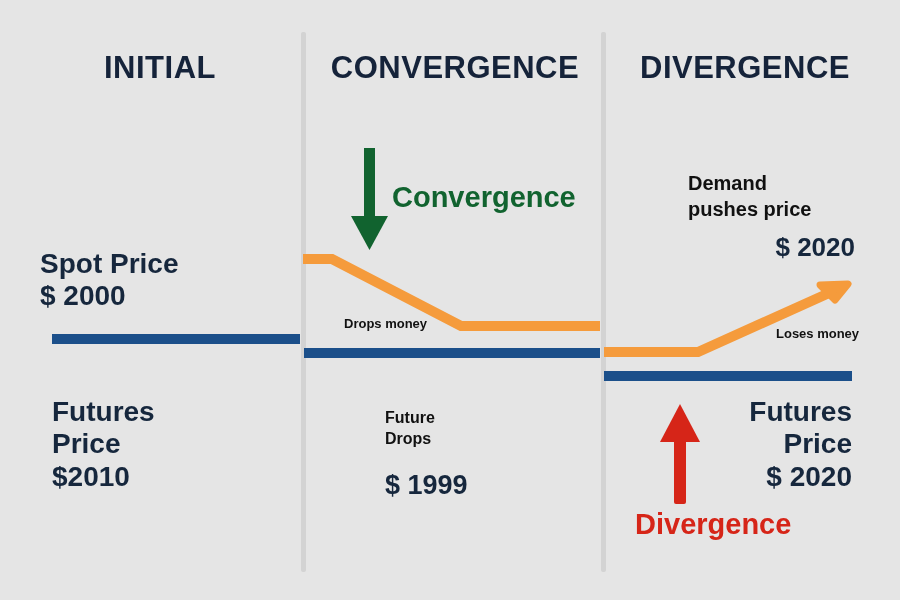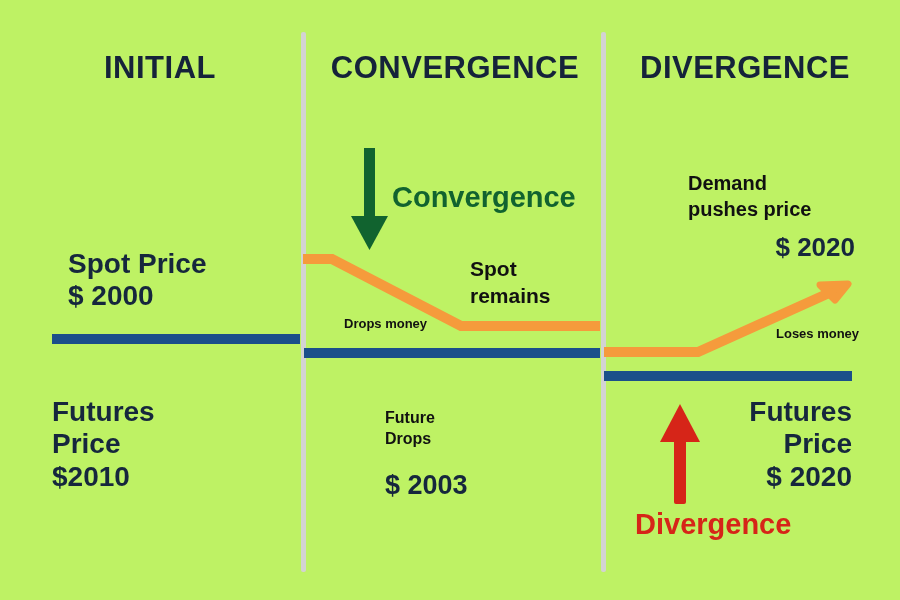--- a/index.html
+++ b/index.html
@@ -10,21 +10,21 @@
     width: 900px;
     height: 600px;
     background: #f7f7f7;
     font-family: "Liberation Sans", sans-serif;
     overflow: hidden;
   }
   #stage {
     position: relative;
     width: 900px;
     height: 600px;
-    background: #bef264;
+    background: #e5e5e5;
   }
   .divider {
     position: absolute;
     top: 32px;
     width: 5px;
     height: 540px;
     background: #d3d3d3;
     border-radius: 2px;
   }
   #divider-1 { left: 301px; }
@@ -44,21 +44,21 @@
   #title-divergence   { left: 625px; top: 50px; width: 240px; }
 
   .navy-head {
     position: absolute;
     color: #16273d;
     font-weight: bold;
     line-height: 1.16;
     white-space: pre-line;
   }
   #spot-price-label {
-    left: 68px; top: 248px;
+    left: 40px; top: 248px;
     font-size: 28px;
   }
   #futures-price-left {
     left: 52px; top: 396px;
     font-size: 28px;
   }
   #futures-price-right {
     left: 640px; top: 396px;
     width: 212px;
     font-size: 28px;
@@ -166,26 +166,24 @@
     </g>
   </svg>
 
   <div class="navy-head" id="spot-price-label">Spot Price
 $ 2000</div>
   <div class="navy-head" id="futures-price-left">Futures
 Price
 $2010</div>
 
   <div id="convergence-label">Convergence</div>
-  <div class="black-note" id="spot-remains">Spot
-remains</div>
   <div class="tiny-note" id="earns-money">Drops money</div>
   <div class="black-note" id="future-drops">Future
 Drops</div>
-  <div id="future-drops-value">$ 2003</div>
+  <div id="future-drops-value">$ 1999</div>
 
   <div class="black-note" id="demand-note">Demand
 pushes price</div>
   <div class="navy-head" id="demand-price">$ 2020</div>
   <div class="tiny-note" id="loses-money">Loses money</div>
   <div class="navy-head" id="futures-price-right">Futures
 Price
 $ 2020</div>
   <div id="divergence-label">Divergence</div>
 

